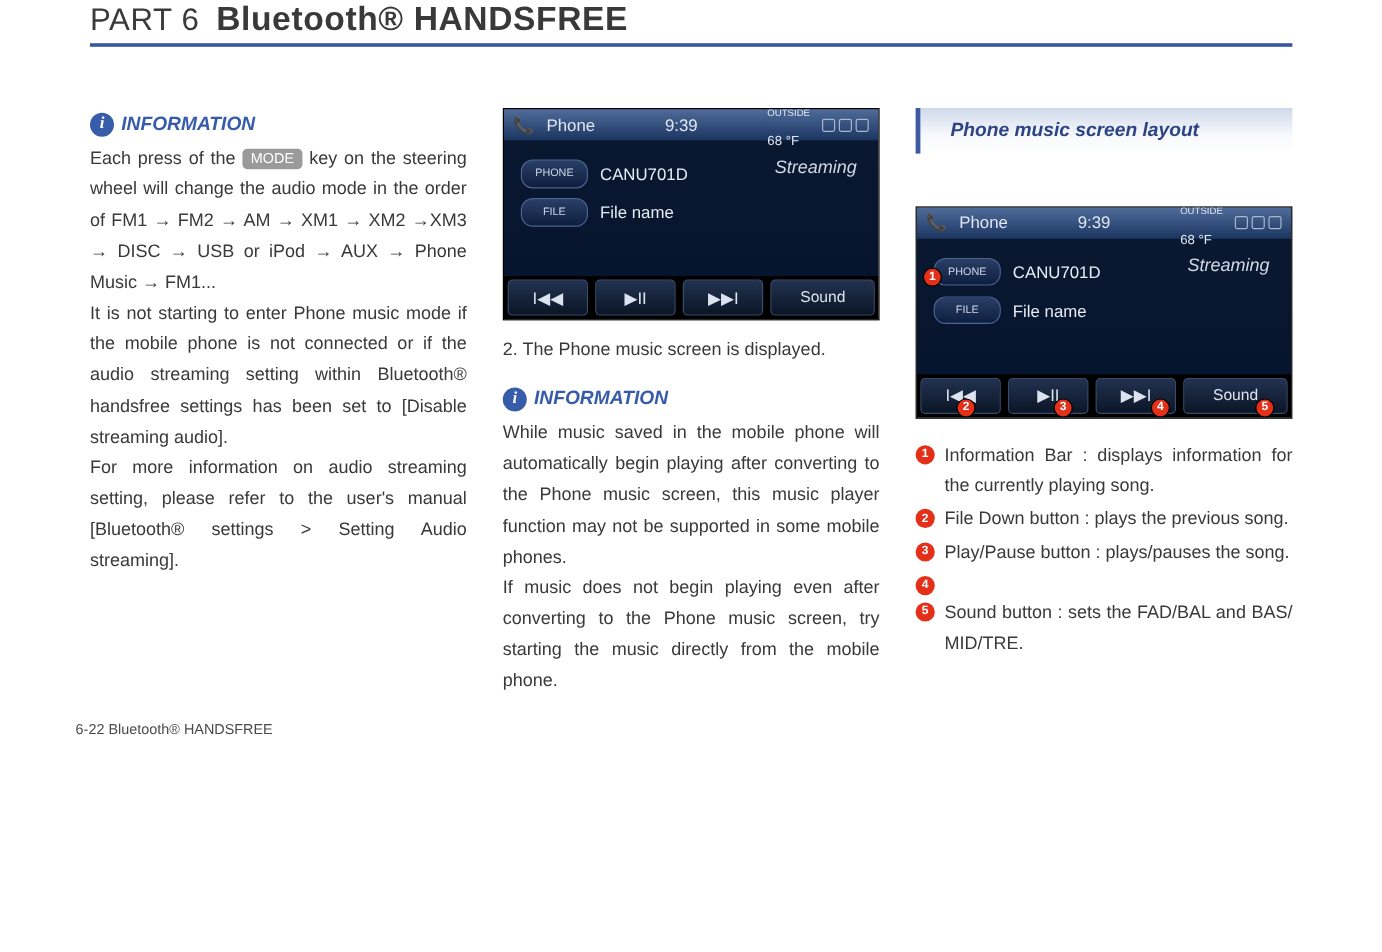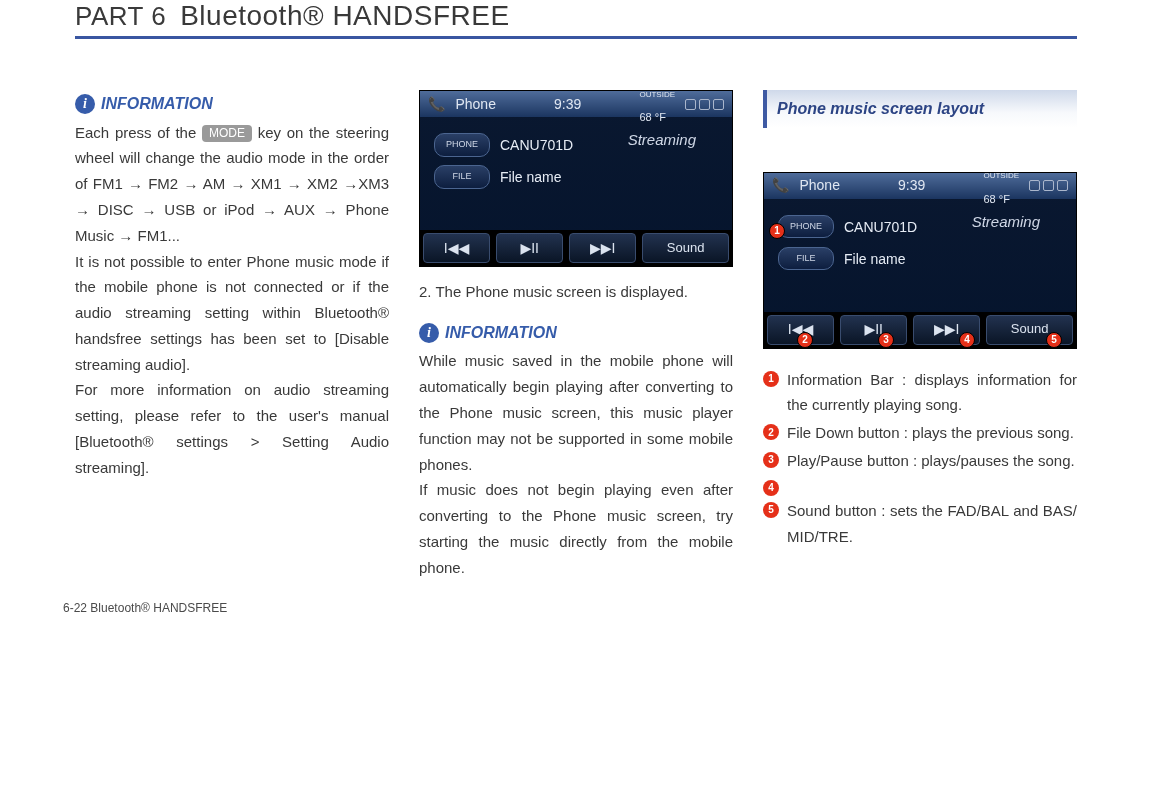--- a/index.html
+++ b/index.html
@@ -26,21 +26,21 @@
     padding-top: 0;
   }
   .part-label {
     font-size: 26px;
     font-weight: 400;
     color: #3a3a3a;
     letter-spacing: 0.5px;
   }
   .part-title {
     font-size: 28px;
-    font-weight: 400;
+    font-weight: 700;
     color: #393939;
     letter-spacing: 0.5px;
   }
   .rule {
     height: 3px;
     background: #3956a1;
     margin-top: 4px;
   }
   .columns {
     display: flex;
@@ -121,21 +121,21 @@
   .ss-statusbar .icons { display: flex; gap: 3px; }
   .ss-statusbar .icons span {
     width: 11px; height: 11px; border: 1px solid #aab6cc; border-radius: 2px;
   }
   .ss-body {
     position: relative;
     height: calc(100% - 26px - 36px);
   }
   .ss-streaming {
     position: absolute;
-    right: 36px;
+    right: 18px;
     top: 10px;
     font-style: italic;
     font-size: 15px;
   }
   .ss-rows {
     padding: 16px 0 0 14px;
   }
   .ss-row {
     display: flex;
     align-items: center;
@@ -187,21 +187,21 @@
     font-weight: 600;
     display: flex;
     align-items: center;
     justify-content: center;
     border: 1px solid #000;
   }
   
   .section-title {
     background: linear-gradient(#cfd9ea, #f7f9fc 60%, #fff);
     border-left: 4px solid #3e5aa3;
-    padding: 5px 10px;
+    padding: 5px 25px;
     font-size: 16px;
     font-weight: 700;
     font-style: italic;
     color: #2c4484;
     margin-bottom: 44px;
   }
   
   .num-list {
     margin-top: 18px;
   }
@@ -250,21 +250,21 @@
     <div class="col just">
       <div class="info-line">
         <span class="info-icon"></span>
         <span class="info-label">INFORMATION</span>
       </div>
       <div>
         <span>Each press of the </span>
         <span class="key">MODE</span>
         <span> key on the steering wheel will change the audio mode in the order of FM1 → FM2 → AM → XM1 → XM2 →XM3 → DISC → USB or iPod → AUX → Phone Music → FM1...</span>
       </div>
-      <div>It is not possible to enter Phone music mode if the mobile phone is not connected or if the audio streaming setting within Bluetooth® handsfree settings has been set to [Disable streaming audio].</div>
+      <div>It is not starting to enter Phone music mode if the mobile phone is not connected or if the audio streaming setting within Bluetooth® handsfree settings has been set to [Disable streaming audio].</div>
       <div>For more information on audio streaming setting, please refer to the user's manual [Bluetooth® settings &gt; Setting Audio streaming].</div>
     </div>
 
     <div class="col just">
       <div class="screenshot">
         <div class="ss-statusbar">
           <span>📞</span>
           <span>Phone</span>
           <span class="spacer"></span>
           <span>9:39</span>

